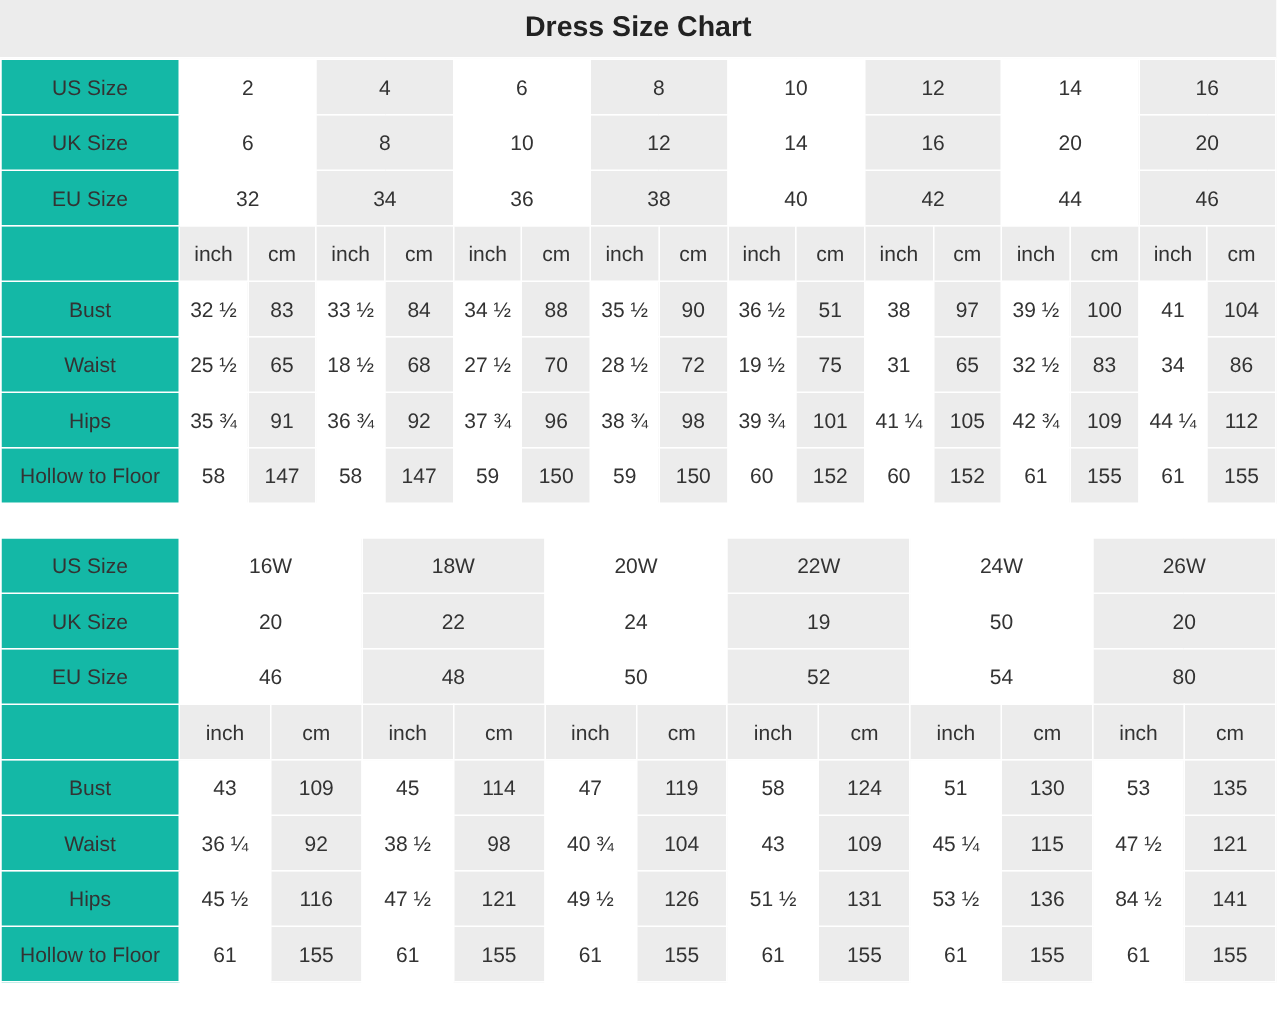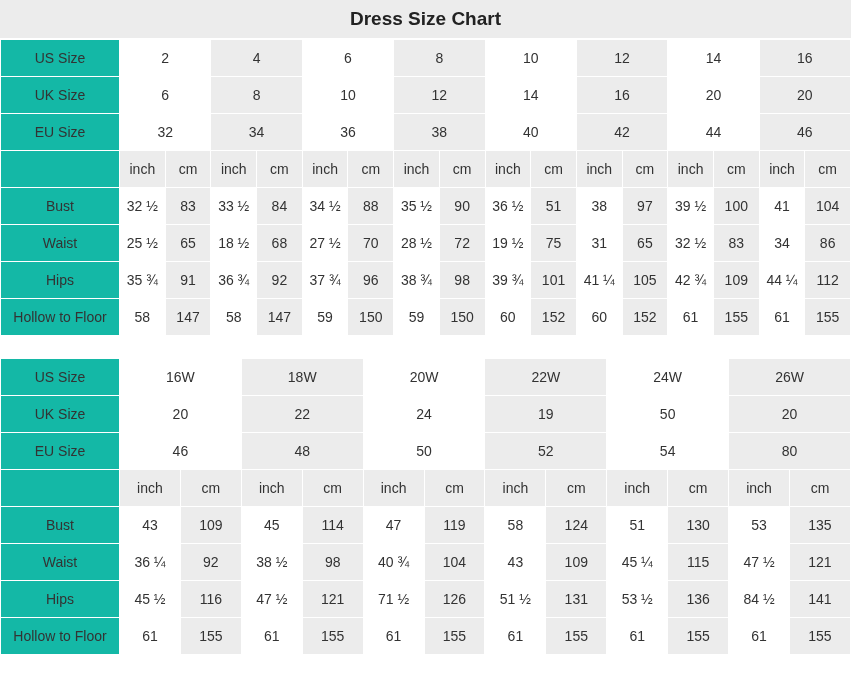--- a/index.html
+++ b/index.html
@@ -275,21 +275,21 @@
             <td class="shade">115</td>
             <td class="plain">47 ½</td>
             <td class="shade">121</td>
           </tr>
           <tr>
             <td class="rowhead">Hips</td>
             <td class="plain">45 ½</td>
             <td class="shade">116</td>
             <td class="plain">47 ½</td>
             <td class="shade">121</td>
-            <td class="plain">71 ½</td>
+            <td class="plain">49 ½</td>
             <td class="shade">126</td>
             <td class="plain">51 ½</td>
             <td class="shade">131</td>
             <td class="plain">53 ½</td>
             <td class="shade">136</td>
             <td class="plain">84 ½</td>
             <td class="shade">141</td>
           </tr>
           <tr>
             <td class="rowhead">Hollow to Floor</td>

